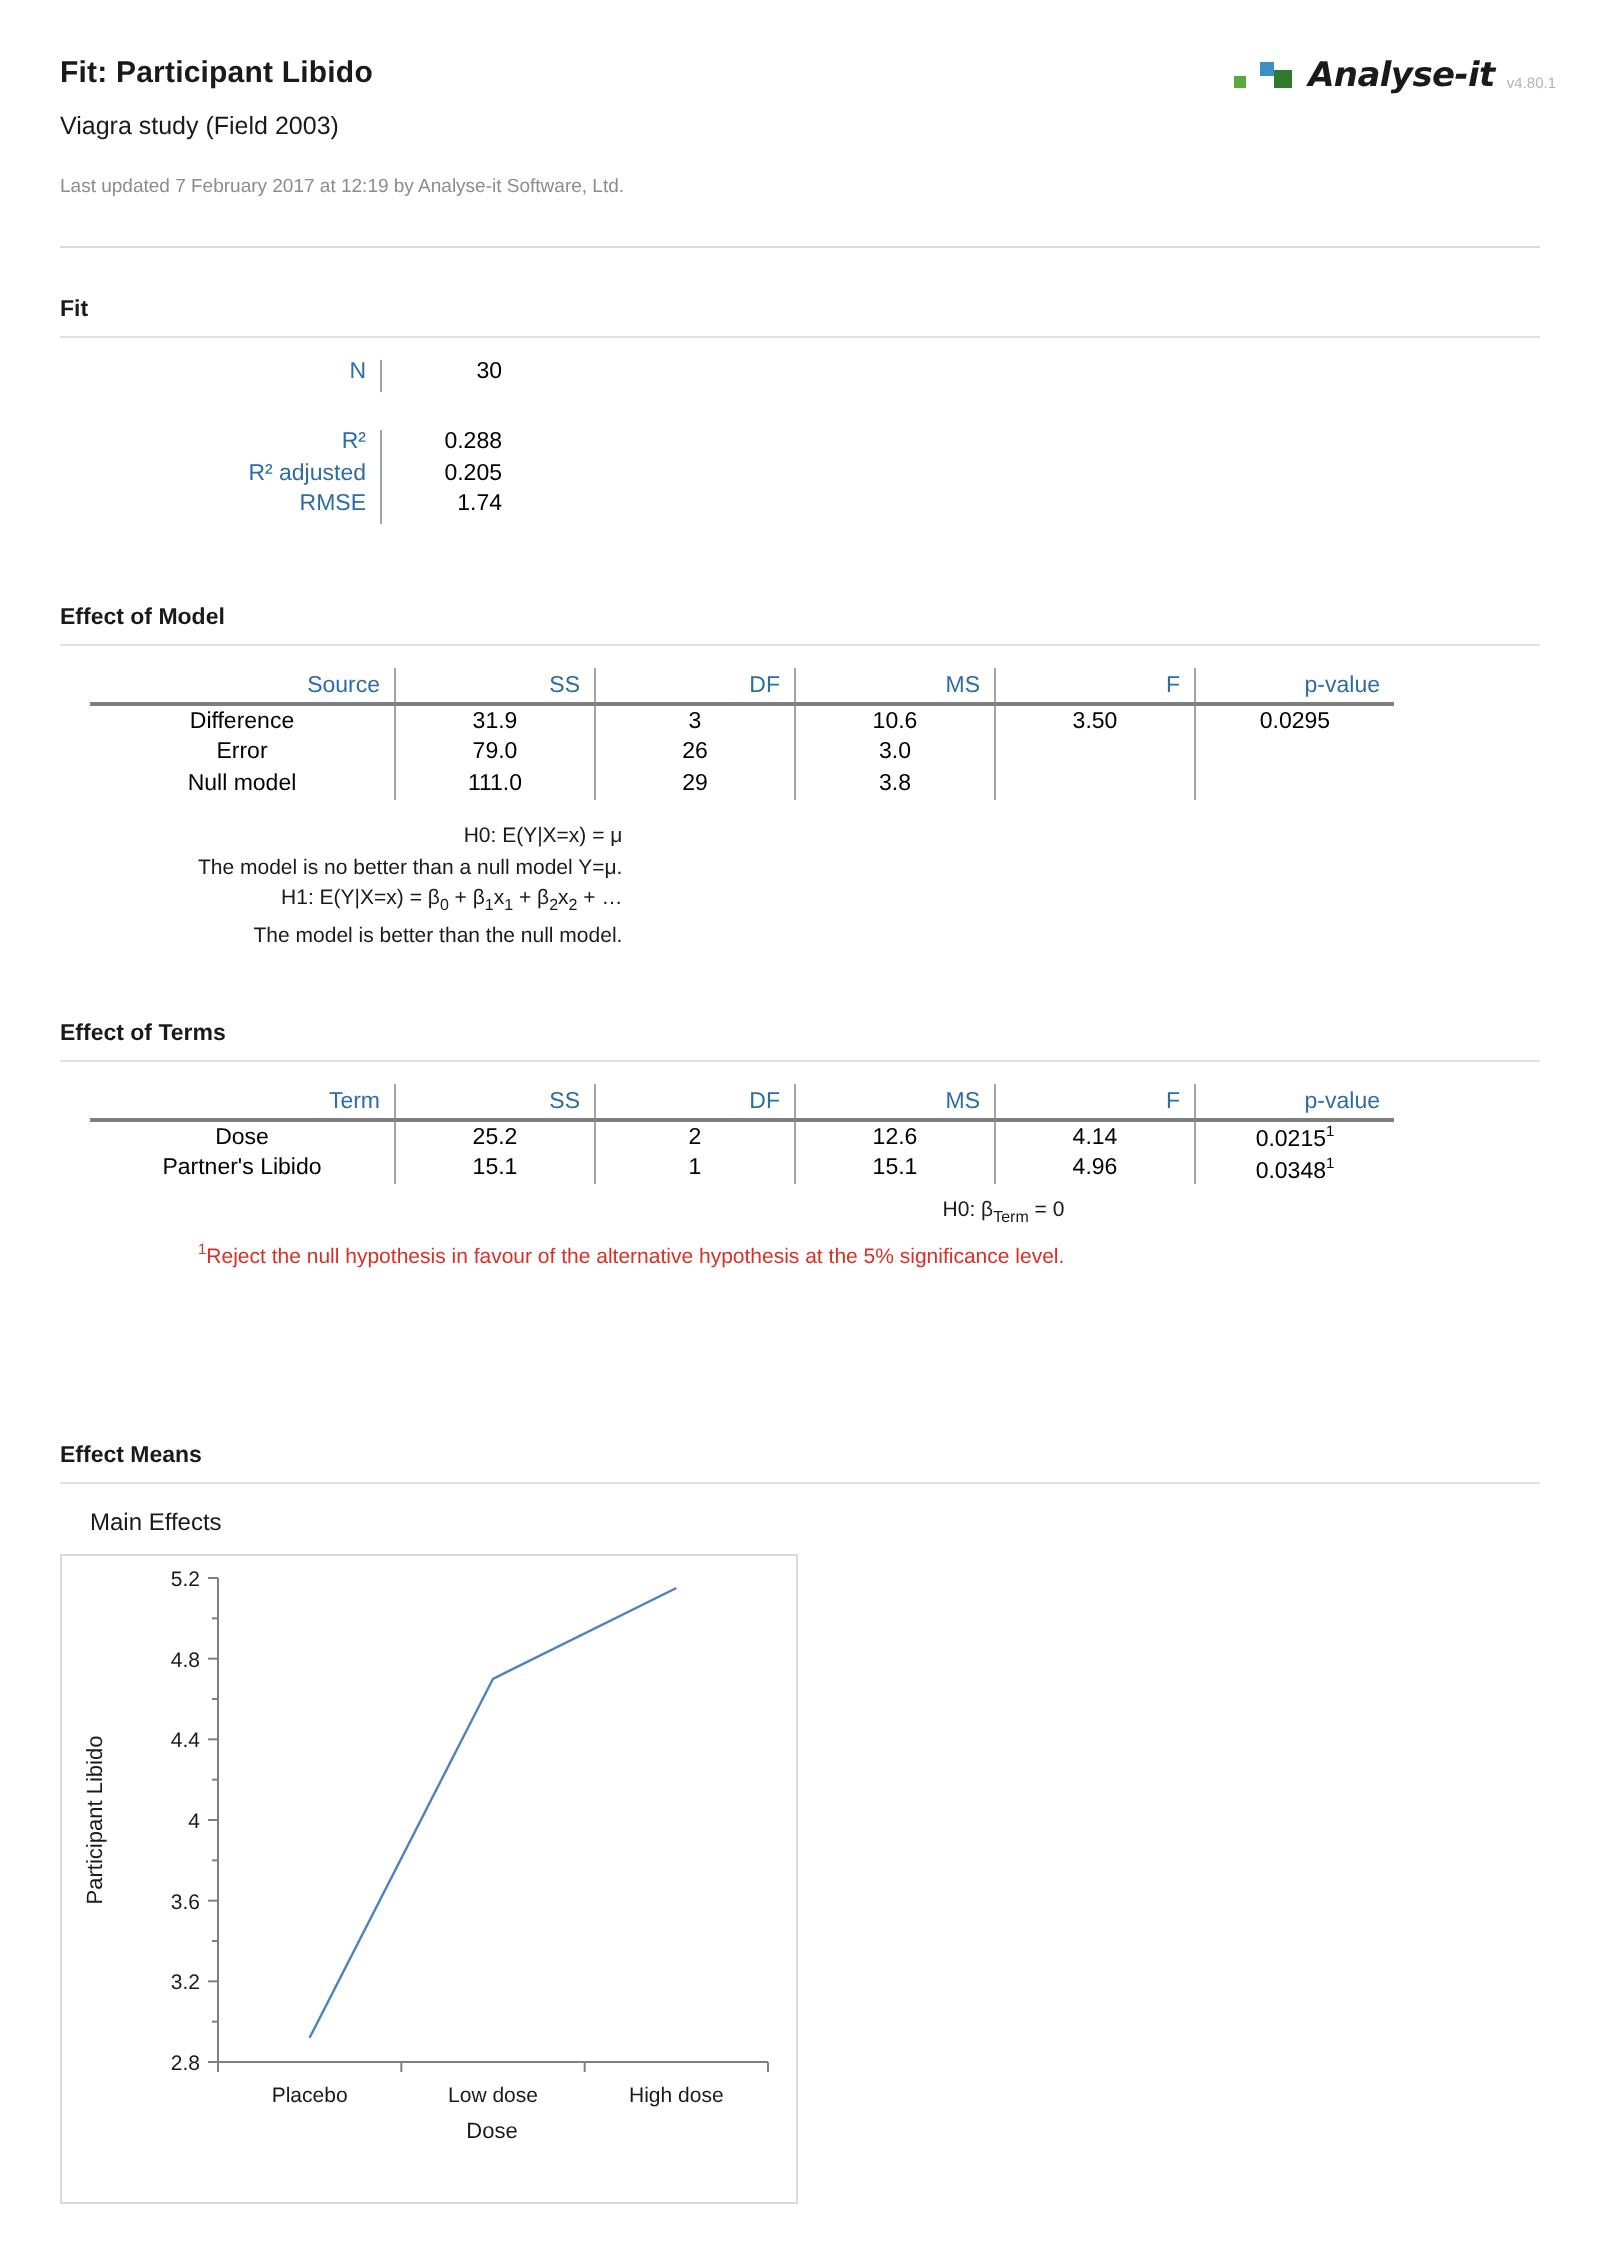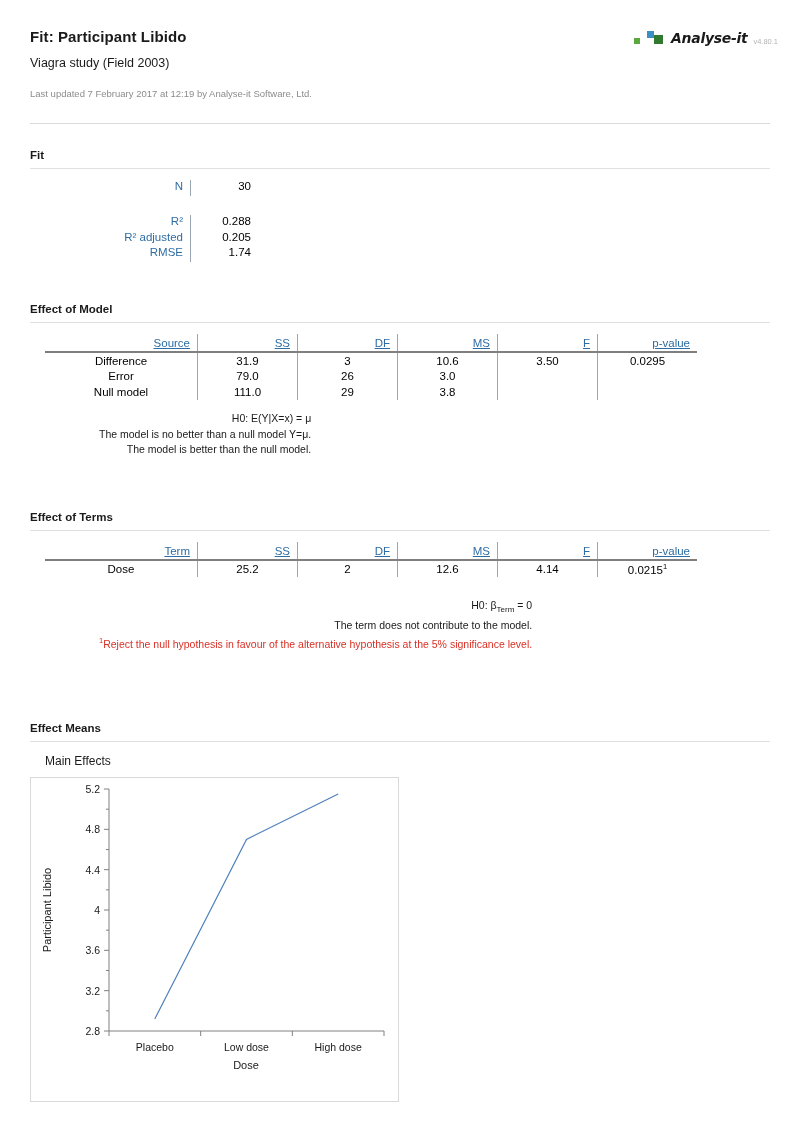--- a/index.html
+++ b/index.html
@@ -73,21 +73,21 @@
   }
   .sq {
     position: absolute;
     display: block;
   }
   .sq-a { left: 0px;  top: 8px;  width: 6px;  height: 6px;  background: #5ba83f; }
   .sq-b { left: 13px; top: 1px;  width: 7px;  height: 7px;  background: #3b8fc4; }
   .sq-c { left: 20px; top: 5px;  width: 9px;  height: 9px;  background: #2f7a2f; }
   .brand-name {
     font-family: "DejaVu Sans", sans-serif;
-    font-size: 14px;
+    font-size: 17px;
     font-weight: bold;
     font-style: italic;
     color: #1a1a1a;
     letter-spacing: -0.3px;
   }
   .brand-version {
     font-size: 7.5px;
     color: #b3b3b3;
     margin-left: 6px;
     padding-bottom: 2px;
@@ -160,21 +160,20 @@
     height: 15.5px;
     white-space: nowrap;
     color: #000;
     margin-top: 21px;
   }
   .stat-table .col-sep {
     border-left: 1px solid #9aa6b2;
   }
   .stat-table thead tr.headrow th {
     border-bottom: 2px solid #7f7f7f;
-    text-decoration: underline;
   }
   .sig {
     color: #d93025;
   }
   .sig sup, .note sup {
     font-size: 7.5px;
     vertical-align: super;
   }
 
   
@@ -307,20 +306,21 @@
         <td class="col-sep">3.8</td>
         <td class="col-sep"></td>
         <td class="col-sep"></td>
       </tr>
     </tbody>
   </table>
 
   <div class="notes" style="left:99px; top:411px;">
     <div>H0: E(Y|X=x) = μ</div>
     <div>The model is no better than a null model Y=μ.</div>
+    <div><span>H1: E(Y|X=x) = β</span><span class="sub">0</span><span> + β</span><span class="sub">1</span><span>x</span><span class="sub">1</span><span> + β</span><span class="sub">2</span><span>x</span><span class="sub">2</span><span> + …</span></div>
     <div>The model is better than the null model.</div>
   </div>
 
   <div class="section-title" style="left:30px; top:511px;">Effect of Terms</div>
   <div class="section-rule" style="top:530px;"></div>
 
   <table class="stat-table" style="left:45px; top:542px;">
     <thead>
       <tr class="headrow">
         <th style="width:138px;">Term</th>
@@ -333,26 +333,33 @@
     </thead>
     <tbody>
       <tr>
         <td>Dose</td>
         <td class="col-sep">25.2</td>
         <td class="col-sep">2</td>
         <td class="col-sep">12.6</td>
         <td class="col-sep">4.14</td>
         <td class="col-sep sig"><span>0.0215</span><sup>1</sup></td>
       </tr>
+      <tr>
+        <td>Partner's Libido</td>
+        <td class="col-sep">15.1</td>
+        <td class="col-sep">1</td>
+        <td class="col-sep">15.1</td>
+        <td class="col-sep">4.96</td>
+        <td class="col-sep sig"><span>0.0348</span><sup>1</sup></td>
+      </tr>
     </tbody>
   </table>
 
   <div class="notes" style="left:99px; top:598px;">
     <div><span>H0: β</span><span class="sub">Term</span><span> = 0</span></div>
-    <div>The term does not contribute to the model.</div>
     <div class="note-red note"><sup>1</sup><span>Reject the null hypothesis in favour of the alternative hypothesis at the 5% significance level.</span></div>
   </div>
 
   <div class="section-title" style="left:30px; top:722px;">Effect Means</div>
   <div class="section-rule" style="top:741px;"></div>
 
   <div class="chart-caption" style="left:45px; top:754px;">Main Effects</div>
 
   <div class="chart-frame">
     <svg class="chart-svg" width="367" height="323" viewBox="0 0 367 323">

